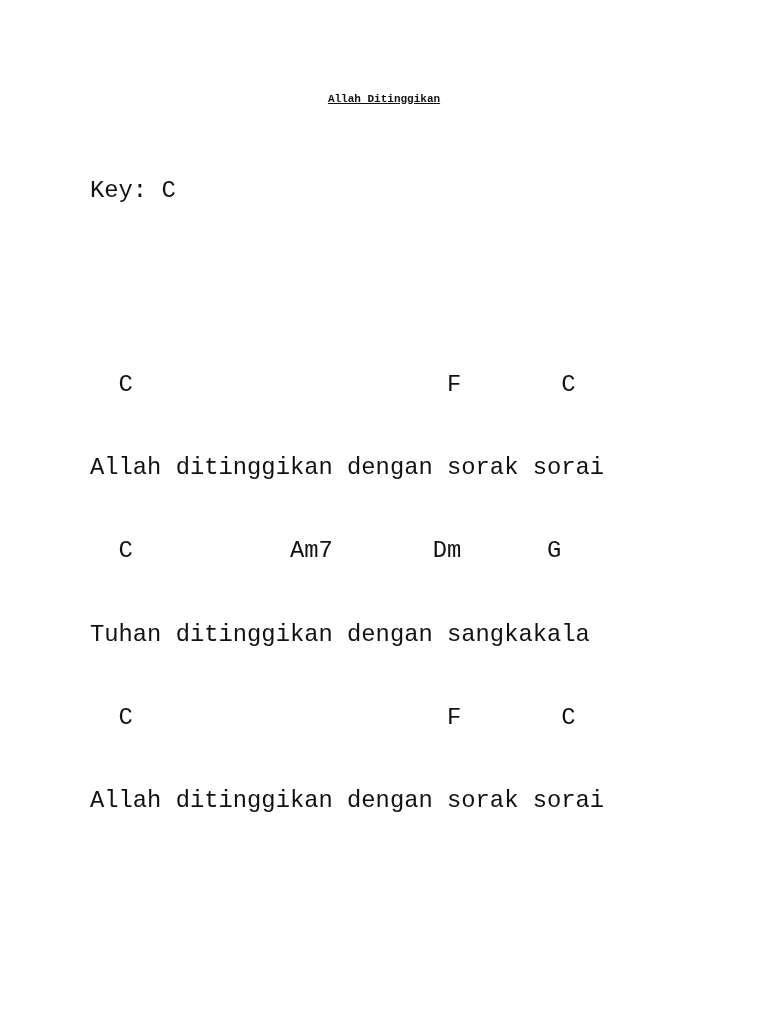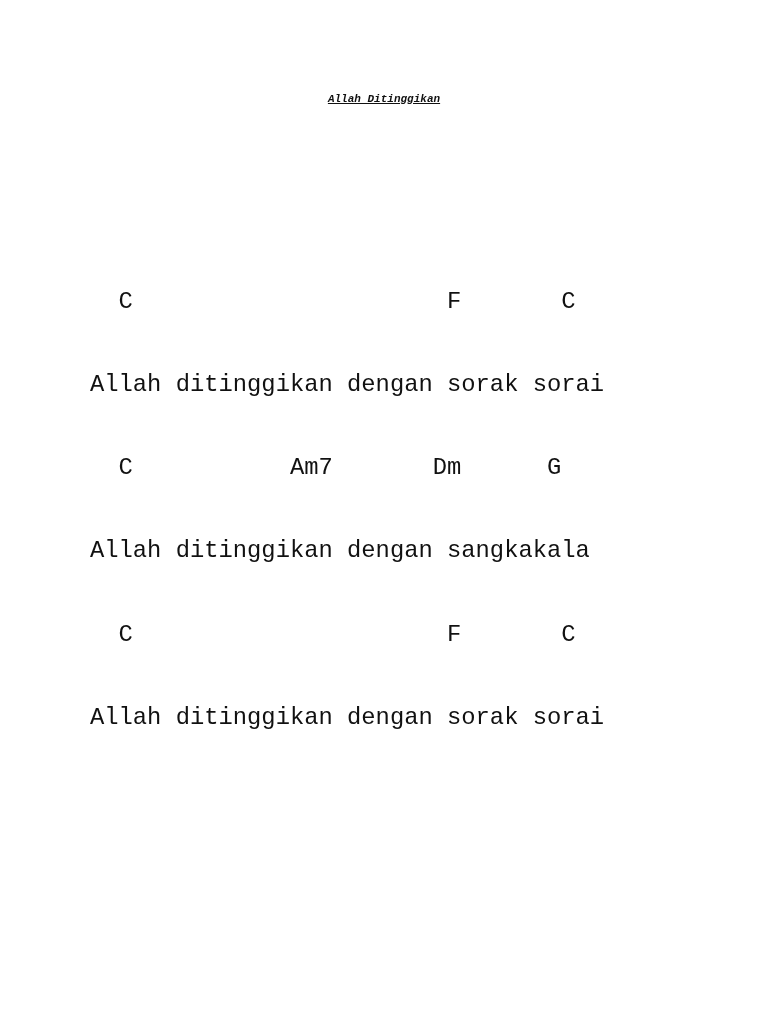--- a/index.html
+++ b/index.html
@@ -1,41 +1,42 @@
 <!DOCTYPE html>
 <html><head>
 <meta charset="utf-8">
 <style>
   html, body { margin: 0; padding: 0; background: #ffffff; }
   body { width: 768px; height: 1024px; position: relative; overflow: hidden; }
   .title {
     position: absolute; top: 93px; left: 0; width: 768px; text-align: center;
     font-family: "Liberation Mono", monospace; font-size: 11px; font-weight: bold;
-    color: #111; text-decoration: underline; font-style: italic;
+    color: #111; text-decoration: underline;
   }
   .sheet {
     position: absolute; left: 90px; top: 122px;
     font-family: "Liberation Mono", monospace; font-size: 23.8px; line-height: 27.7px;
     color: #111; white-space: pre; margin: 0;
   }
   .line { display: block; height: 27.7px; }
   .chord { display: block; height: 27.7px; }
 </style>
 </head>
 <body>
 
 <div class="title">Allah Ditinggikan</div>
 
 <div class="sheet">
+  <span class="line">Key: C</span>
   <span class="line"></span>
 
   <span class="chord">  C                      F       C</span>
   <span class="line">Allah ditinggikan dengan sorak sorai</span>
   <span class="chord">  C           Am7       Dm      G</span>
-  <span class="line">Allah ditinggikan dengan sangkakala</span>
+  <span class="line">Tuhan ditinggikan dengan sangkakala</span>
   <span class="chord">  C                      F       C</span>
   <span class="line">Allah ditinggikan dengan sorak sorai</span>
   
   
 
   
   
 
   
   

